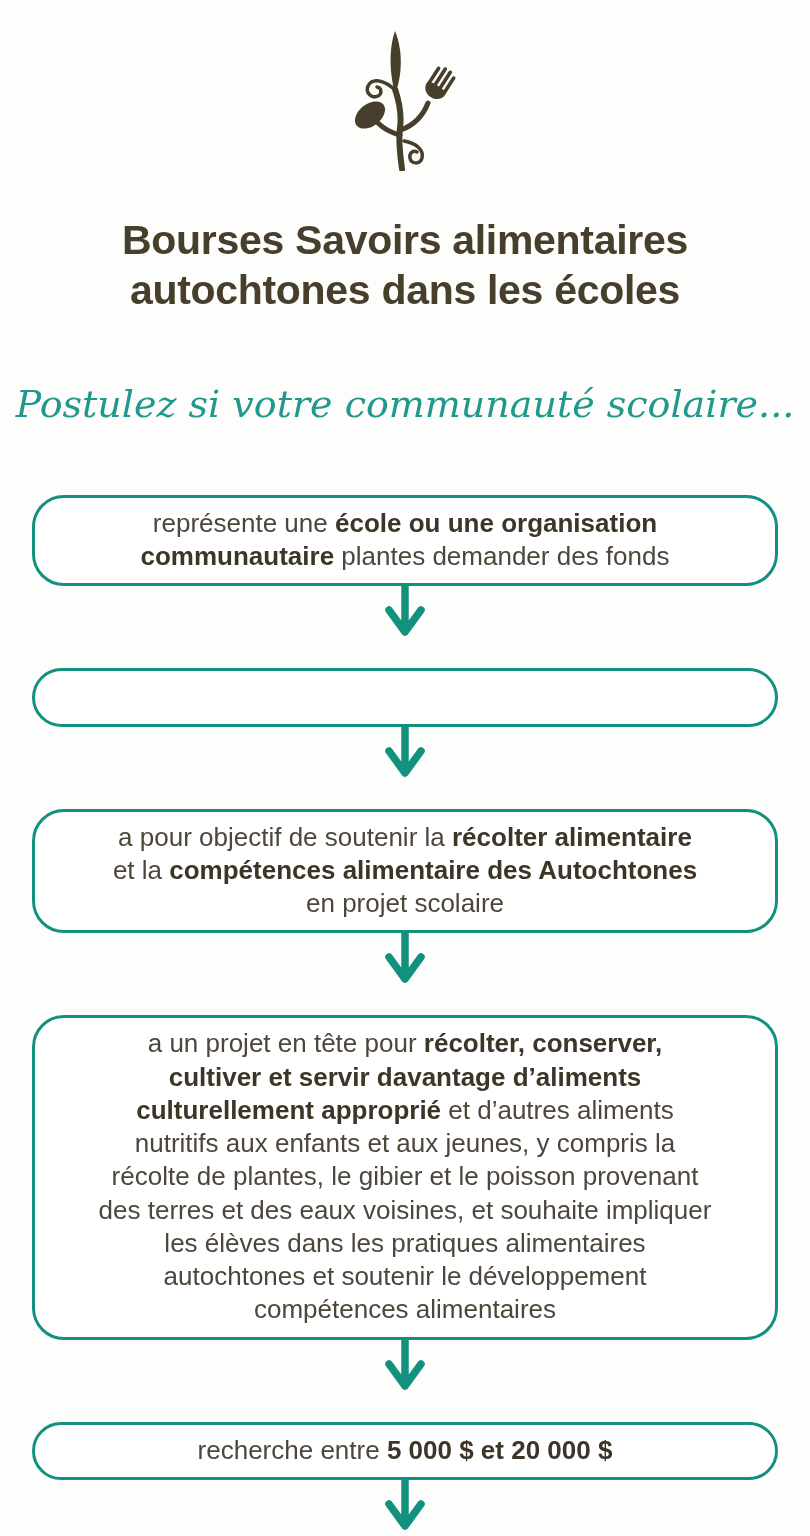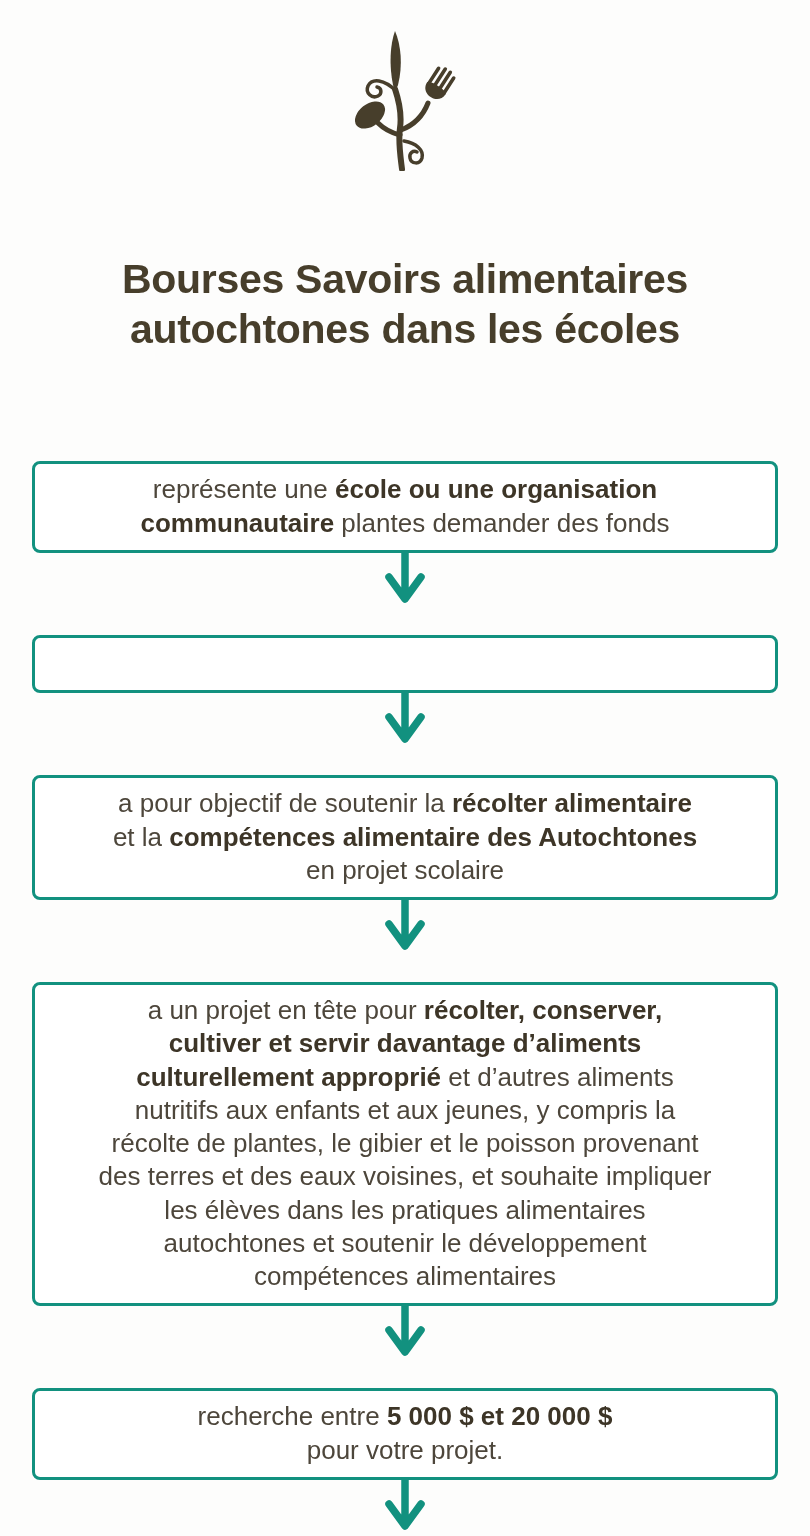--- a/index.html
+++ b/index.html
@@ -41,21 +41,21 @@
   }
   .flow{
     margin-top:38px;
     display:flex;flex-direction:column;align-items:center;
     width:100%;
   }
   .flow-box{
     box-sizing:border-box;
     width:746px;
     border:3px solid var(--teal);
-    border-radius:8px;
+    border-radius:32px;
     background:#ffffff;
     padding:9px 12px 10px;
     text-align:center;
     font-size:26px;
     line-height:1.28;
     color:var(--text);
   }
   .flow-box .seg.bold{font-weight:700;color:var(--text-bold);}
   .arrow{
     height:58px;
@@ -88,20 +88,21 @@
         <path d="M-3 -29 L-3 -8"></path>
         <path d="M3 -29 L3 -8"></path>
         <path d="M9 -26 L9 -8"></path>
       </g>
     </svg>
   </div>
 
   <h1 class="title">Bourses Savoirs alimentaires
 autochtones dans les écoles</h1>
 
+  <div class="subtitle">Postulez si votre communauté scolaire...</div>
 
   <div class="flow" id="flow">
       <div class="flow-box"><span class="seg">représente une </span><span class="seg bold">école ou une organisation</span><br><span class="seg bold">communautaire</span><span class="seg"> plantes demander des fonds</span></div>
       <div class="arrow">
         <svg width="46" height="58" viewBox="0 0 46 58">
           <path d="M23 2 V42 M7 26 L23 48 L39 26" fill="none" stroke="#12917F" stroke-width="7.5" stroke-linecap="round" stroke-linejoin="round"></path>
         </svg>
       </div>
       <div class="flow-box"><br></div>
       <div class="arrow">
@@ -114,21 +115,21 @@
         <svg width="46" height="58" viewBox="0 0 46 58">
           <path d="M23 2 V42 M7 26 L23 48 L39 26" fill="none" stroke="#12917F" stroke-width="7.5" stroke-linecap="round" stroke-linejoin="round"></path>
         </svg>
       </div>
       <div class="flow-box"><span class="seg">a un projet en tête pour </span><span class="seg bold">récolter, conserver,</span><br><span class="seg bold">cultiver et servir davantage d’aliments</span><br><span class="seg bold">culturellement approprié</span><span class="seg"> et d’autres aliments</span><br><span class="seg">nutritifs aux enfants et aux jeunes, y compris la</span><br><span class="seg">récolte de plantes, le gibier et le poisson provenant</span><br><span class="seg">des terres et des eaux voisines, et souhaite impliquer</span><br><span class="seg">les élèves dans les pratiques alimentaires</span><br><span class="seg">autochtones et soutenir le développement</span><br><span class="seg">compétences alimentaires</span></div>
       <div class="arrow">
         <svg width="46" height="58" viewBox="0 0 46 58">
           <path d="M23 2 V42 M7 26 L23 48 L39 26" fill="none" stroke="#12917F" stroke-width="7.5" stroke-linecap="round" stroke-linejoin="round"></path>
         </svg>
       </div>
-      <div class="flow-box"><span class="seg">recherche entre </span><span class="seg bold">5 000 $  et 20 000 $</span><br><span class="seg">pour votre projet.</span></div>
+      <div class="flow-box"><span class="seg">recherche entre </span><span class="seg bold">5 000 $  et 20 000 $</span><br></div>
       <div class="arrow">
         <svg width="46" height="58" viewBox="0 0 46 58">
           <path d="M23 2 V42 M7 26 L23 48 L39 26" fill="none" stroke="#12917F" stroke-width="7.5" stroke-linecap="round" stroke-linejoin="round"></path>
         </svg>
       </div>
     </div>
 
 </div>
 
 </body></html>

